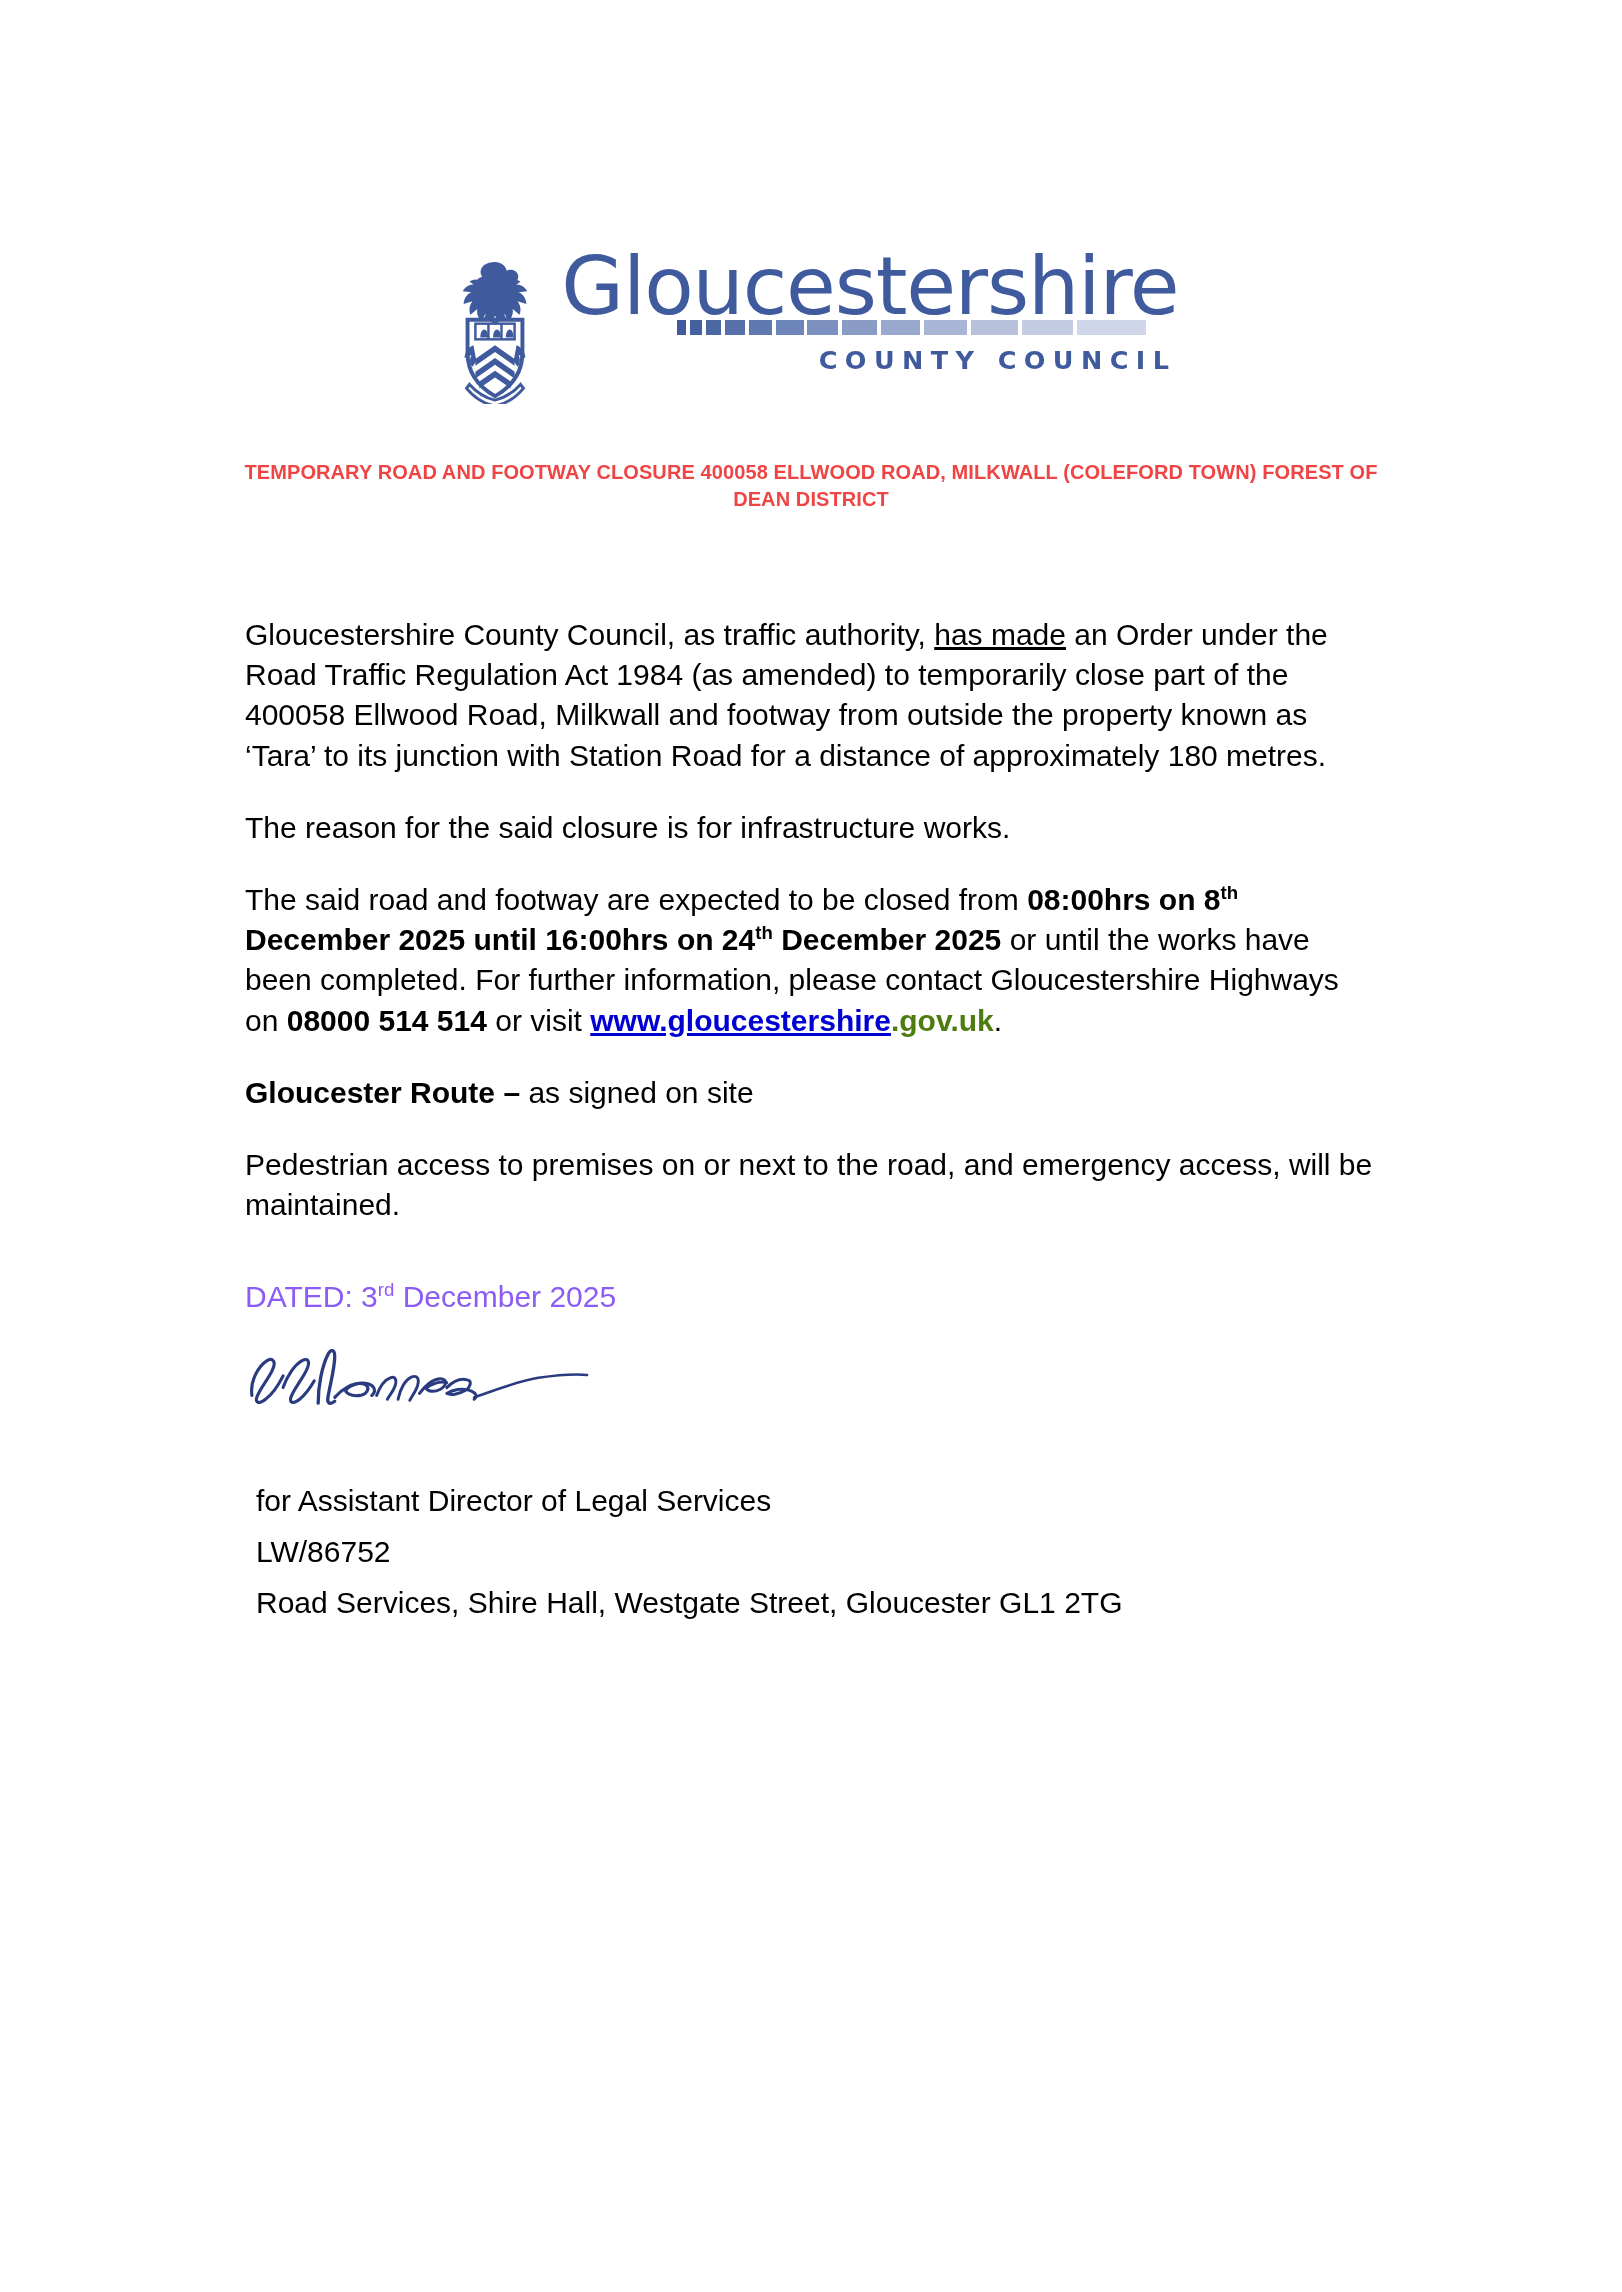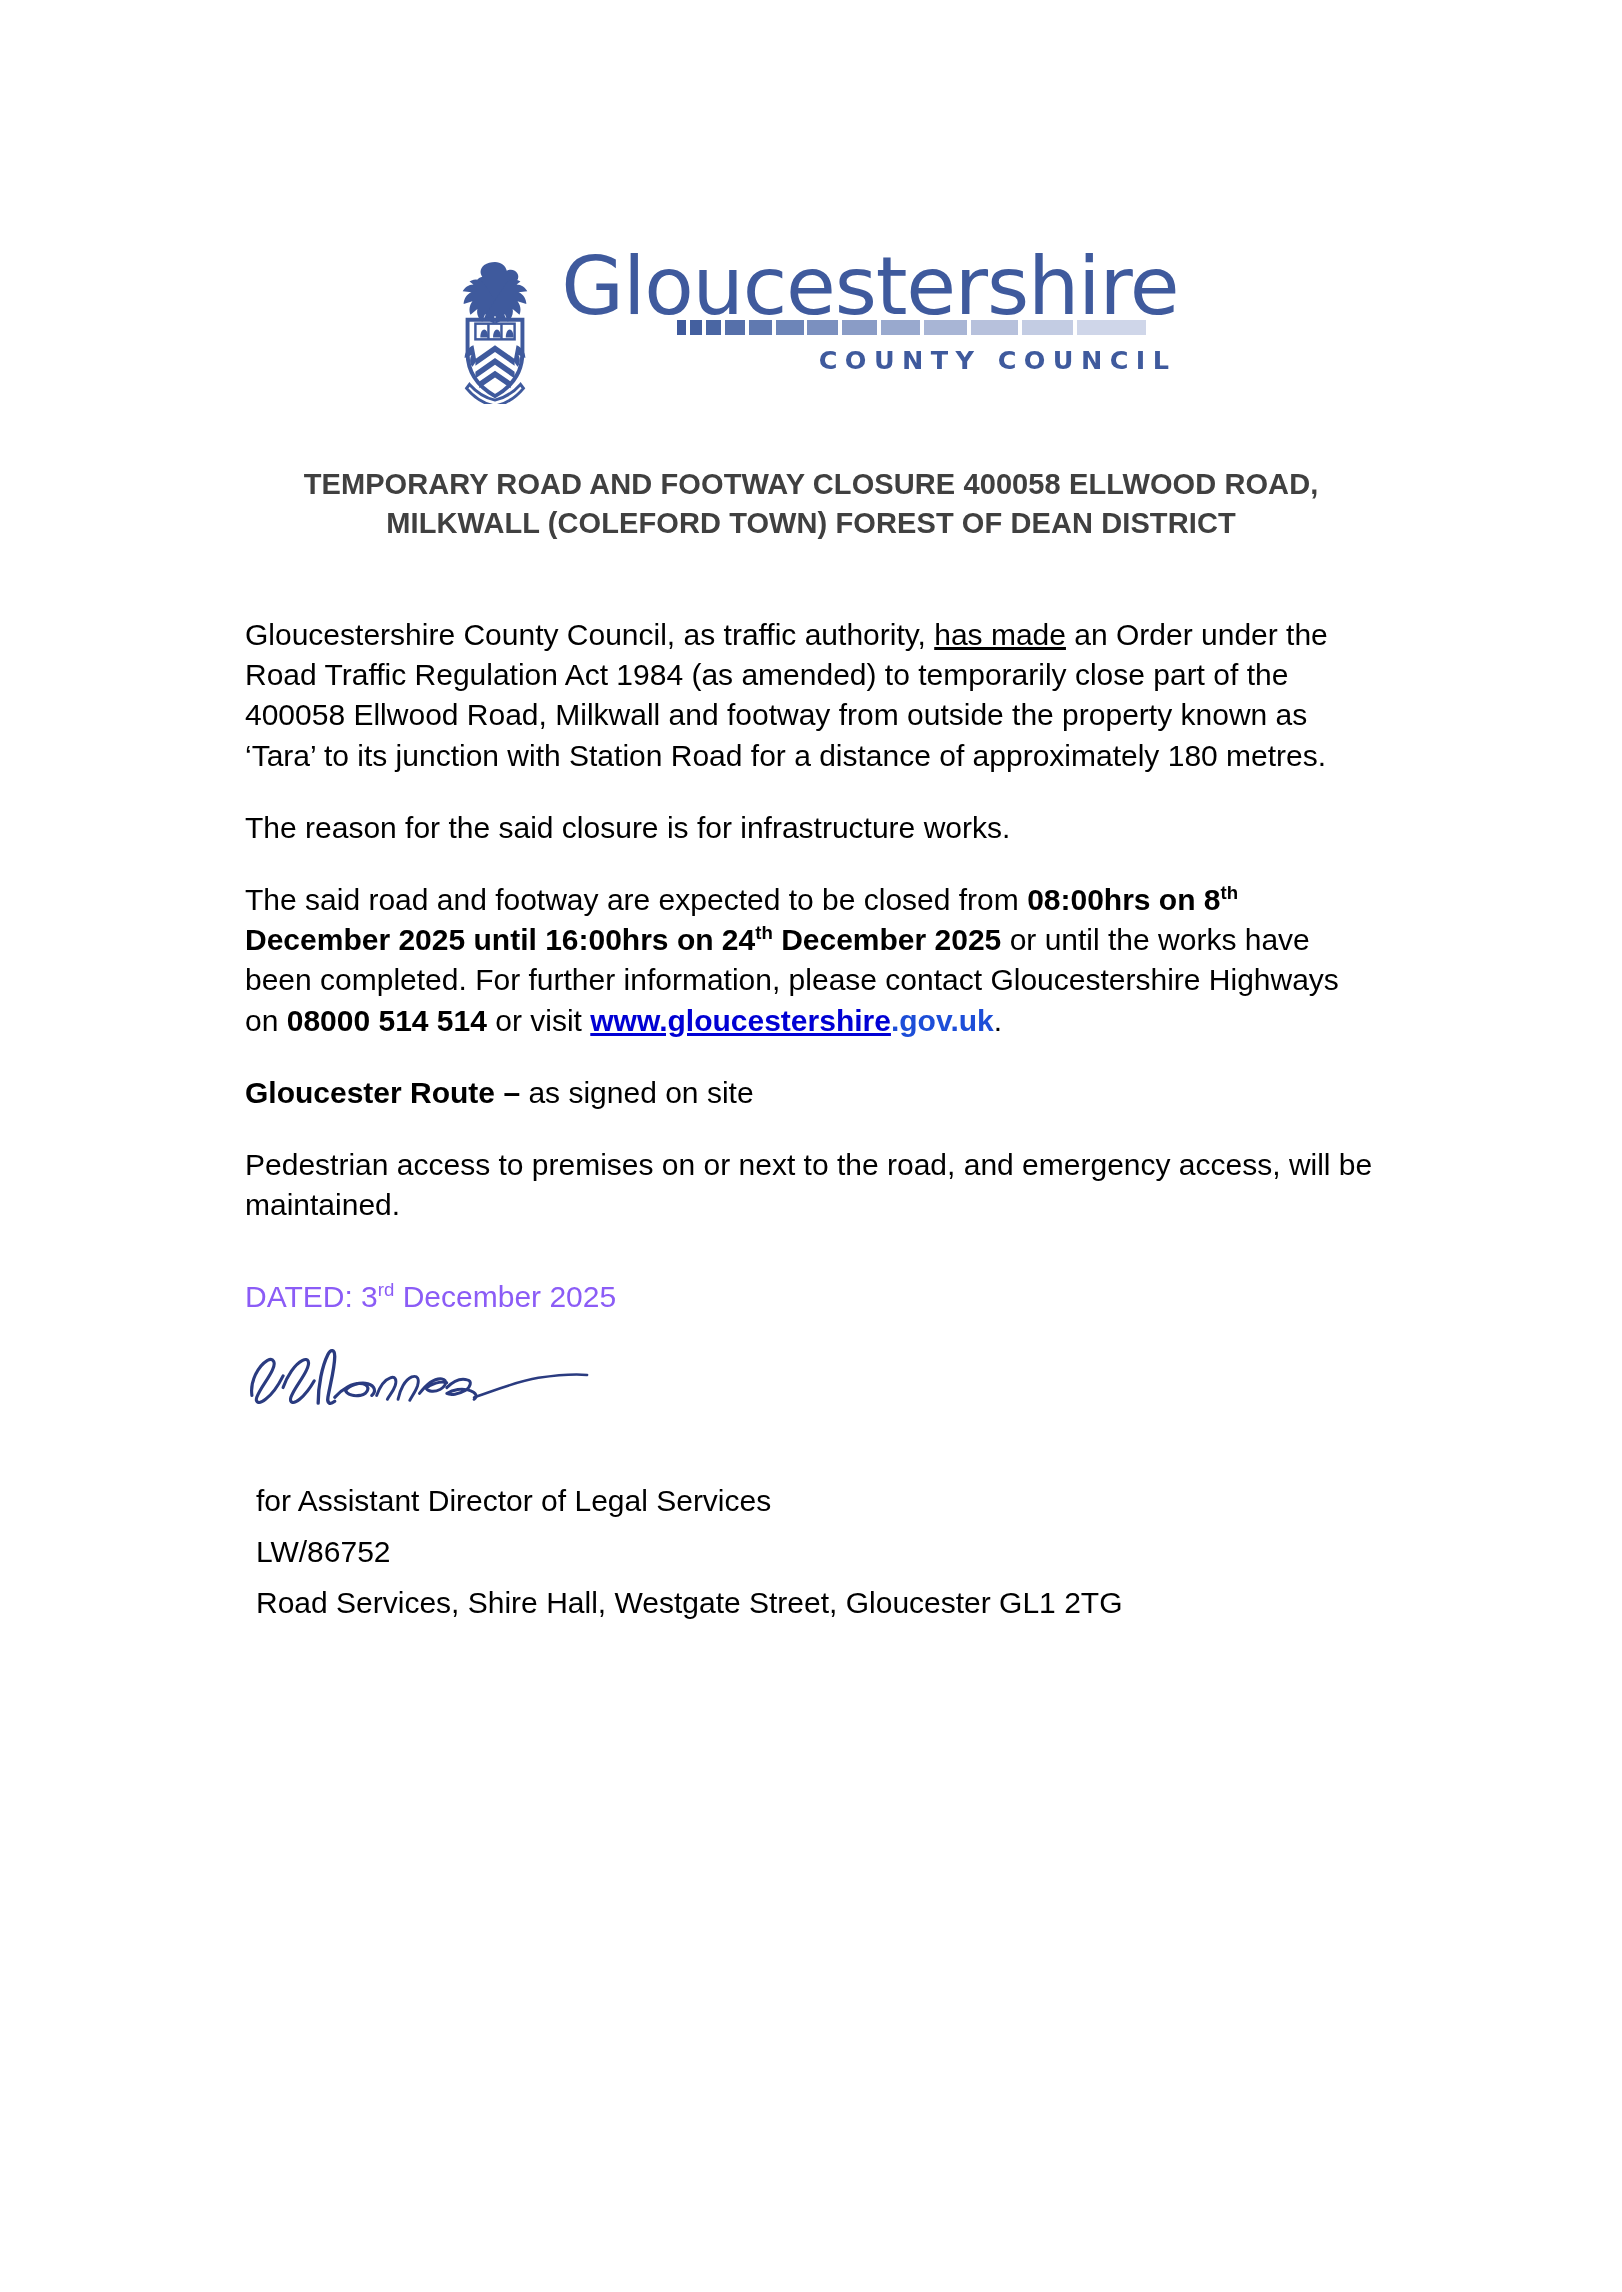--- a/index.html
+++ b/index.html
@@ -85,24 +85,24 @@
   }
 
   
   .doc-title {
     position: absolute;
     left: 241px;
     top: 446px;
     width: 1140px;
     text-align: center;
     font-family: "Liberation Sans", sans-serif;
-    font-size: 29px;
+    font-size: 20px;
     font-weight: 700;
     line-height: 1.32;
-    color: #404040;
+    color: #ef4444;
     letter-spacing: 0.1px;
   }
 
   
   .body-block {
     position: absolute;
     left: 245px;
     top: 615px;
     width: 1135px;
     font-size: 30px;
@@ -118,21 +118,21 @@
     line-height: 0;
   }
   .u { text-decoration: underline; }
   .b { font-weight: 700; }
   .weblink {
     color: #0000D4;
     font-weight: 700;
     text-decoration: underline;
   }
   .linktail {
-    color: #1d4ed8;
+    color: #4d7c0f;
     font-weight: 700;
   }
 
   
   .dated-line {
     position: absolute;
     left: 245px;
     top: 1277px;
     font-size: 30px;
     line-height: 1.34;

